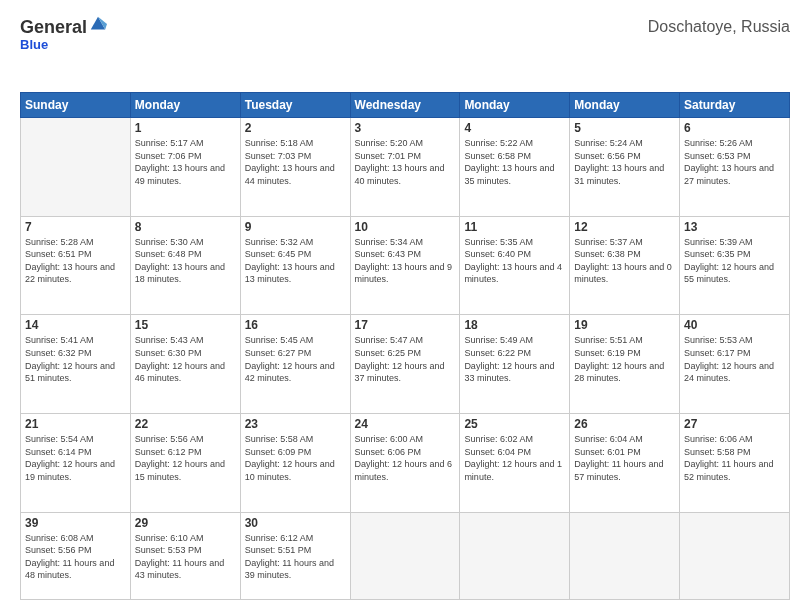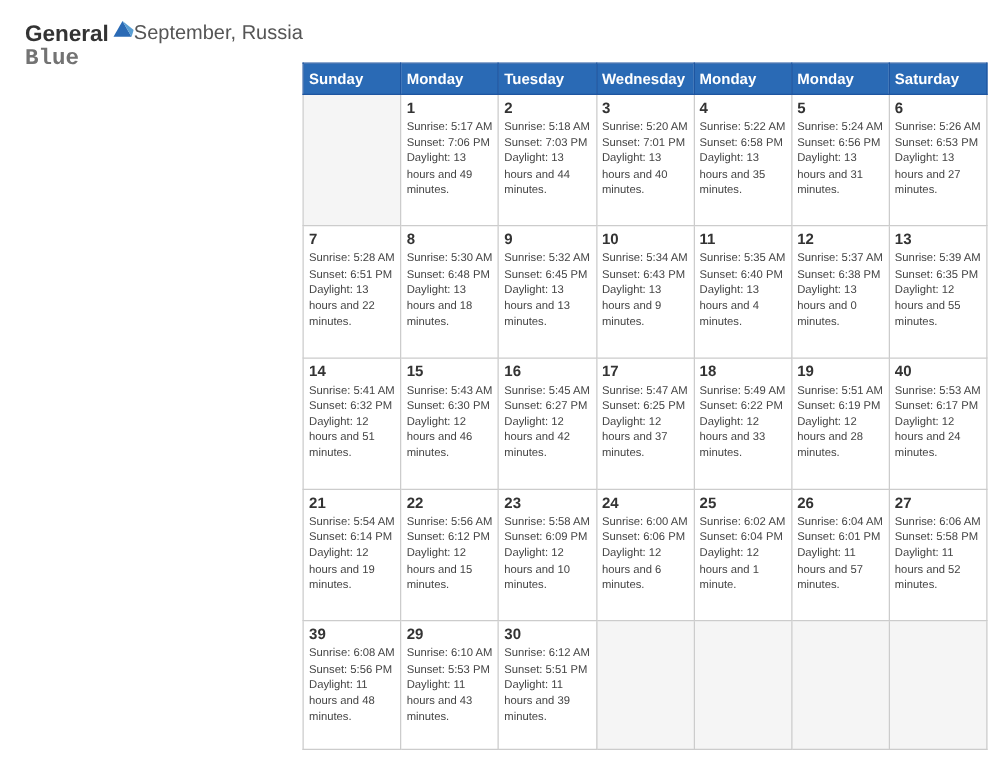--- a/index.html
+++ b/index.html
@@ -8,21 +8,21 @@
       background: #fff;
       width: 792px;
       height: 612px;
       overflow: hidden;
     }
     .page {
       width: 792px;
       height: 612px;
       padding: 18px 2px 12px 20px;
       display: flex;
-      flex-direction: row;
+      flex-direction: column;
     }
     .header {
       display: flex;
       align-items: flex-start;
       justify-content: space-between;
       margin-bottom: 8px;
     }
     .logo {
       display: flex;
       align-items: center;
@@ -31,24 +31,23 @@
       display: flex;
       flex-direction: column;
       line-height: 1.1;
     }
     .logo-general {
       font-size: 18px;
       font-weight: bold;
       color: #333;
     }
     .logo-blue {
-      font-size: 18px;
-      font-weight: bold;
-      color: #737373;
-      font-family: Liberation Mono, monospace;
+      font-size: 13px;
+      font-weight: bold;
+      color: #1d4ed8;
     }
     .logo-icon {
       width: 18px;
       height: 18px;
       margin-left: 2px;
       margin-top: -8px;
     }
     .title-block {
       text-align: right;
     }
@@ -118,21 +117,21 @@
           <span class="logo-general">General</span>
           <svg class="logo-icon" viewBox="0 0 20 20">
             <polygon points="2,16 10,2 18,16" fill="#2a6ab5"></polygon>
             <polygon points="10,2 18,16 20,10" fill="#5a9fd4"></polygon>
           </svg>
         </div>
         <span class="logo-blue">Blue</span>
       </div>
     </div>
     <div class="title-block">
-      <div class="location">September, Russia</div>
+      <div class="location">Doschatoye, Russia</div>
     </div>
   </div>
 
   <table class="calendar">
     <thead>
       <tr>
         <th>Sunday</th>
         <th>Monday</th>
         <th>Tuesday</th>
         <th>Wednesday</th>

